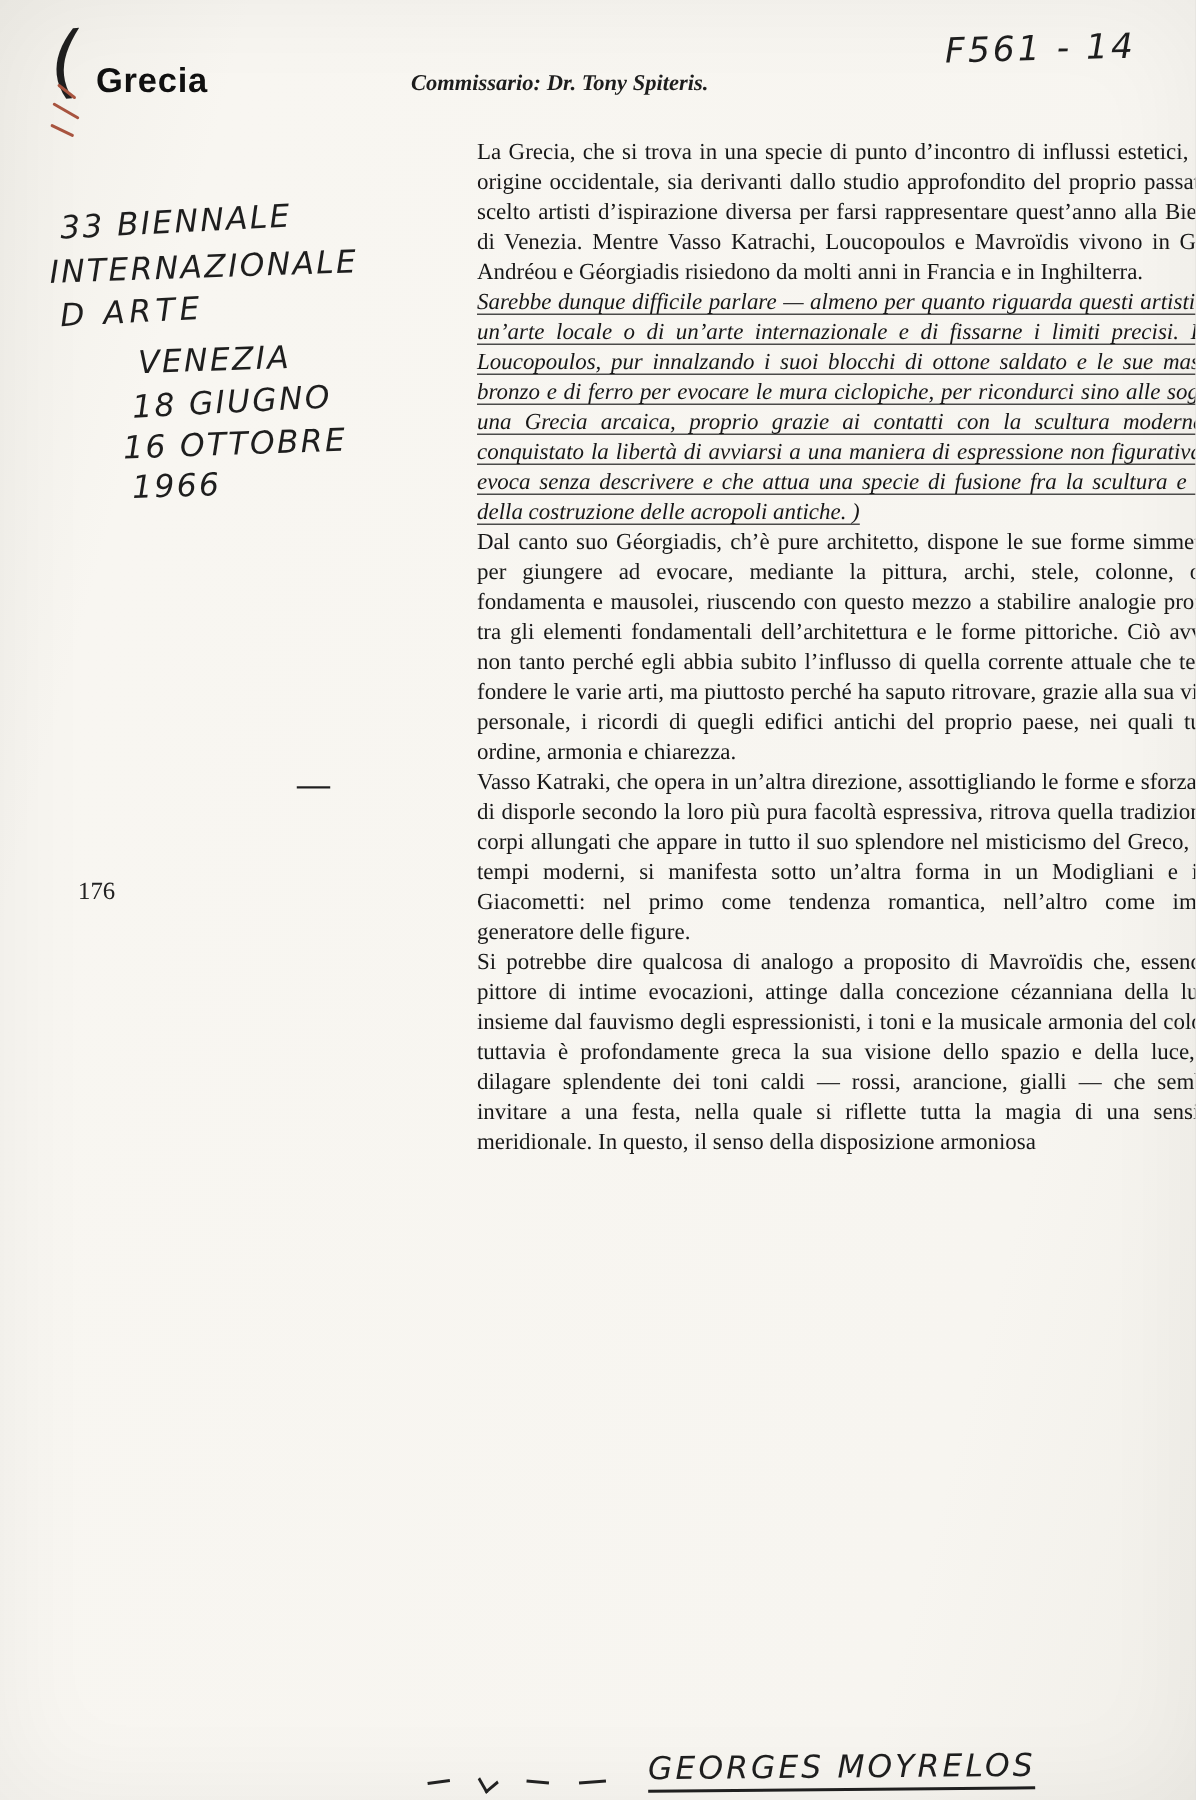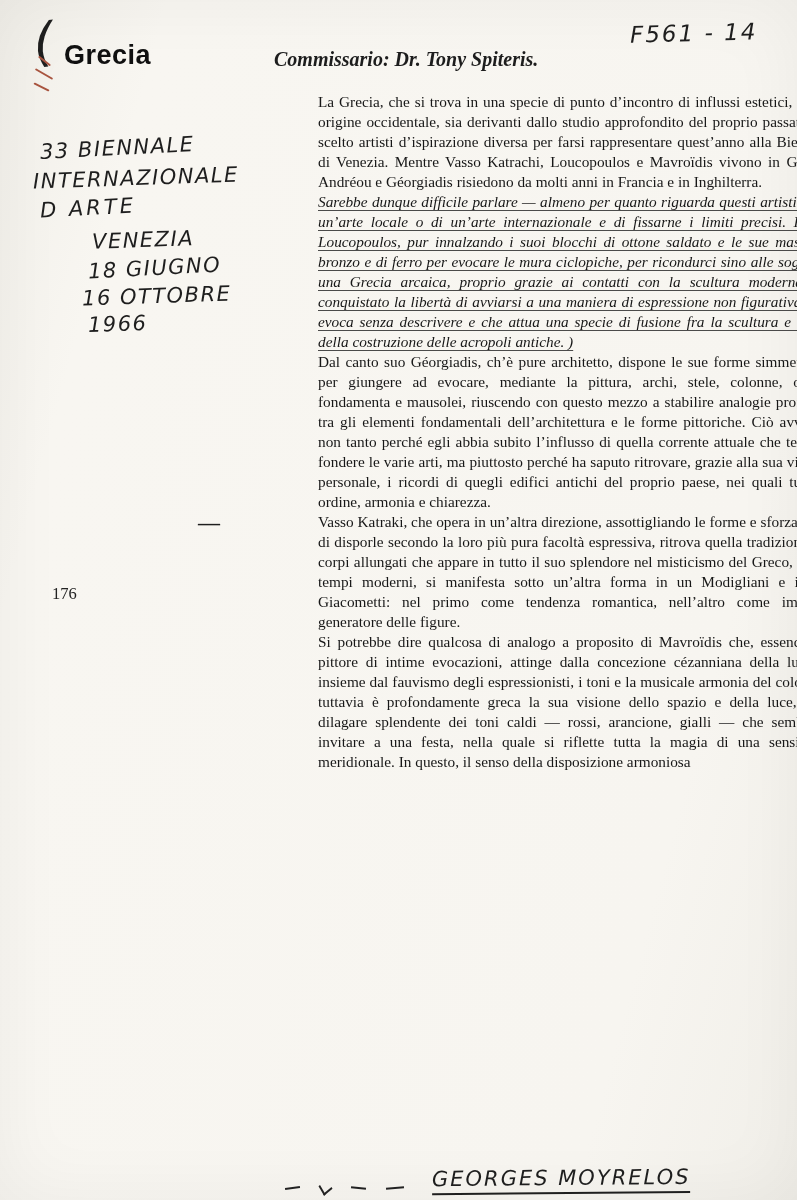--- a/index.html
+++ b/index.html
@@ -18,32 +18,32 @@
     color: #1b1b1b;
   }
 
   
   .section-title {
     position: absolute;
     left: 64px;
     top: 40px;
     margin: 0;
     font-family: "Liberation Sans", sans-serif;
-    font-size: 27px;
+    font-size: 23px;
     font-weight: 700;
     letter-spacing: 0.5px;
     color: #101010;
   }
   .commissioner {
     position: absolute;
     left: 274px;
     top: 48px;
     font-style: italic;
     font-weight: bold;
-    font-size: 20px;
+    font-size: 15px;
     color: #1d1d1d;
   }
   .page-number {
     position: absolute;
     left: 52px;
     top: 584px;
     font-size: 16.5px;
     color: #222;
   }
 

